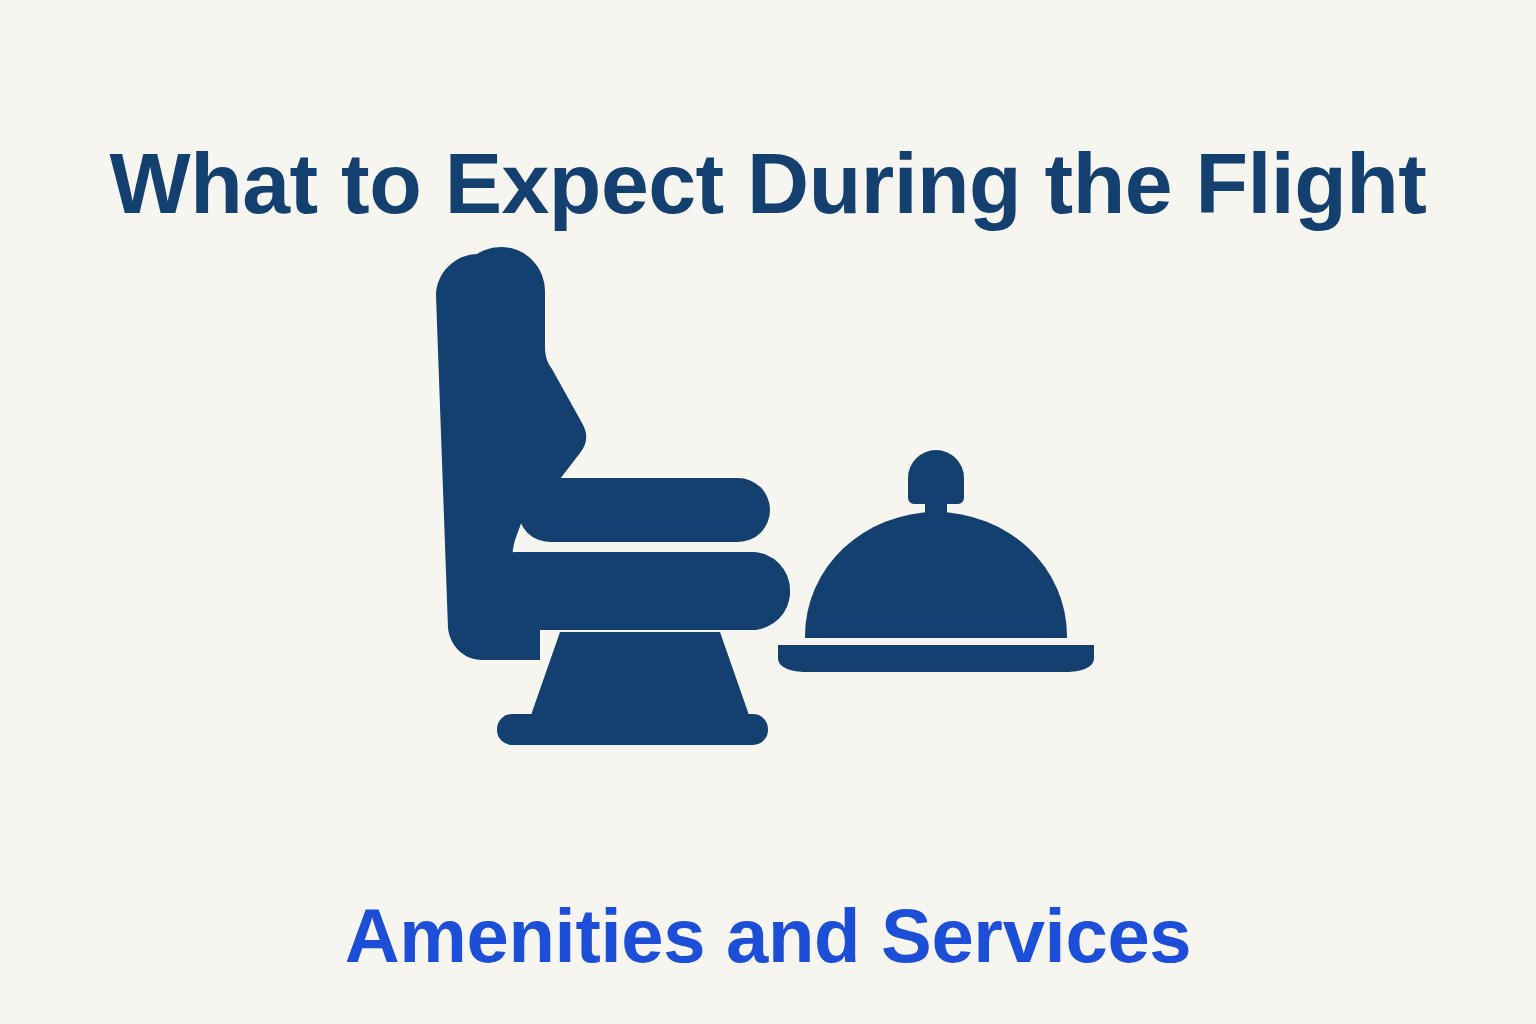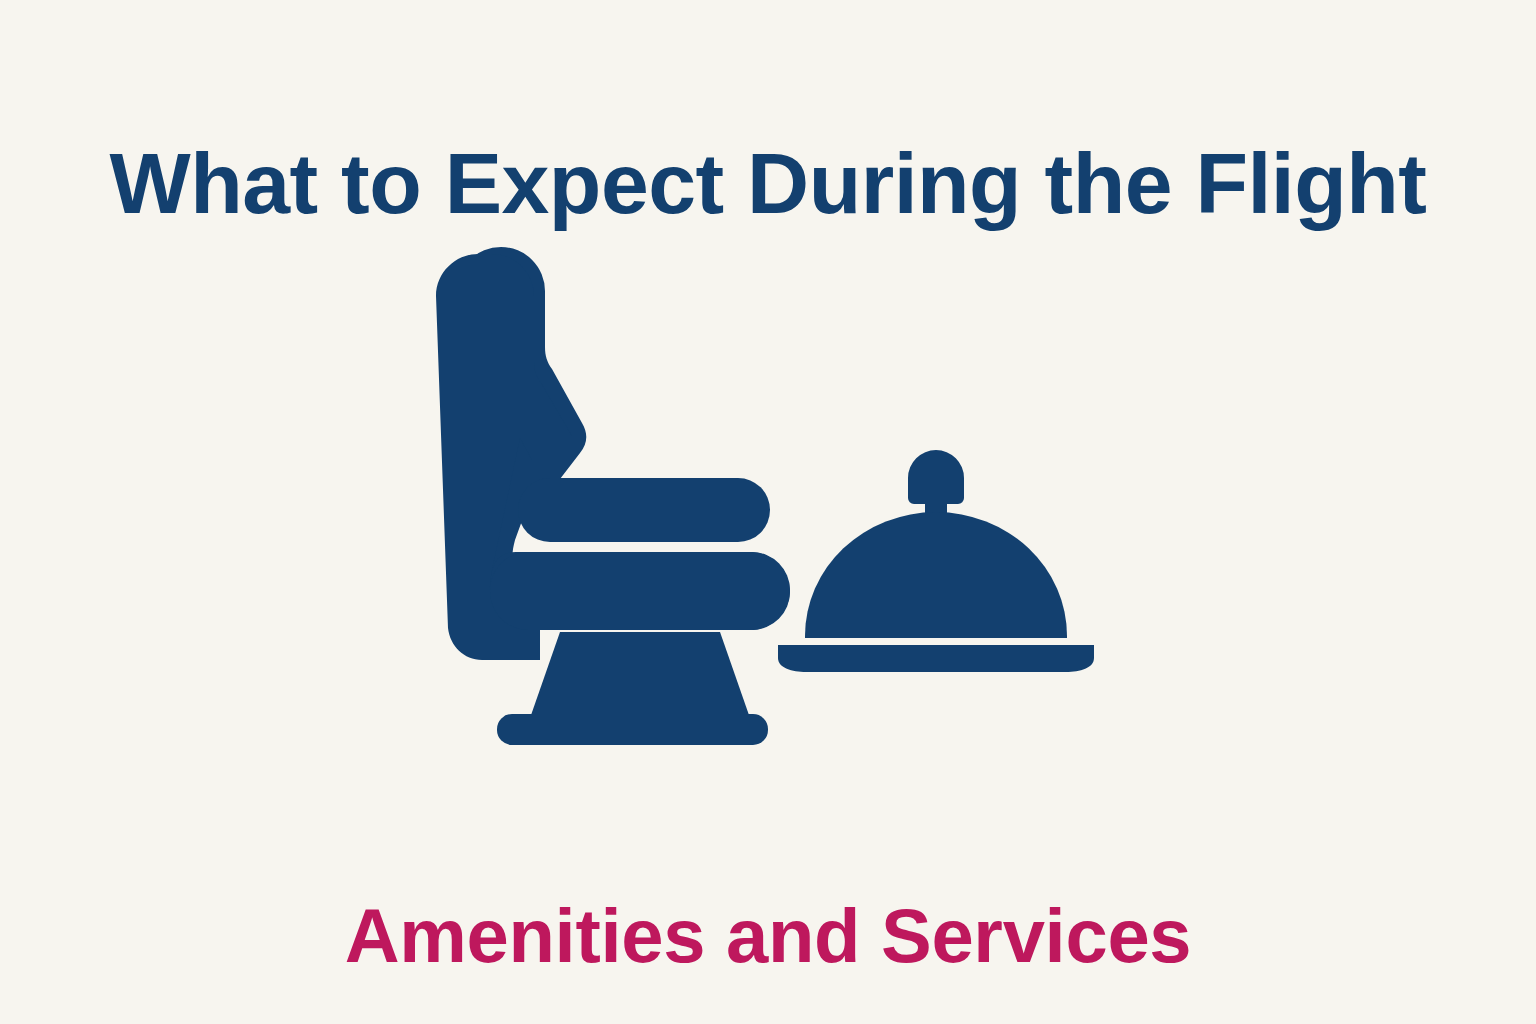--- a/index.html
+++ b/index.html
@@ -304,15 +304,15 @@
                    C 674 428 660 432 646 432
                    L 386 432
                    C 372 432 358 428 358 418
                    Z" fill="#13406F"></path>
         </g>
       </g>
 
     </svg>
   </div>
 
-  <h2 class="subtitle" style="color: #be185d;">Amenities and Services</h2>
+  <h2 class="subtitle" style="color: #1d4ed8;">Amenities and Services</h2>
 
 </div>
 
 </body></html>

